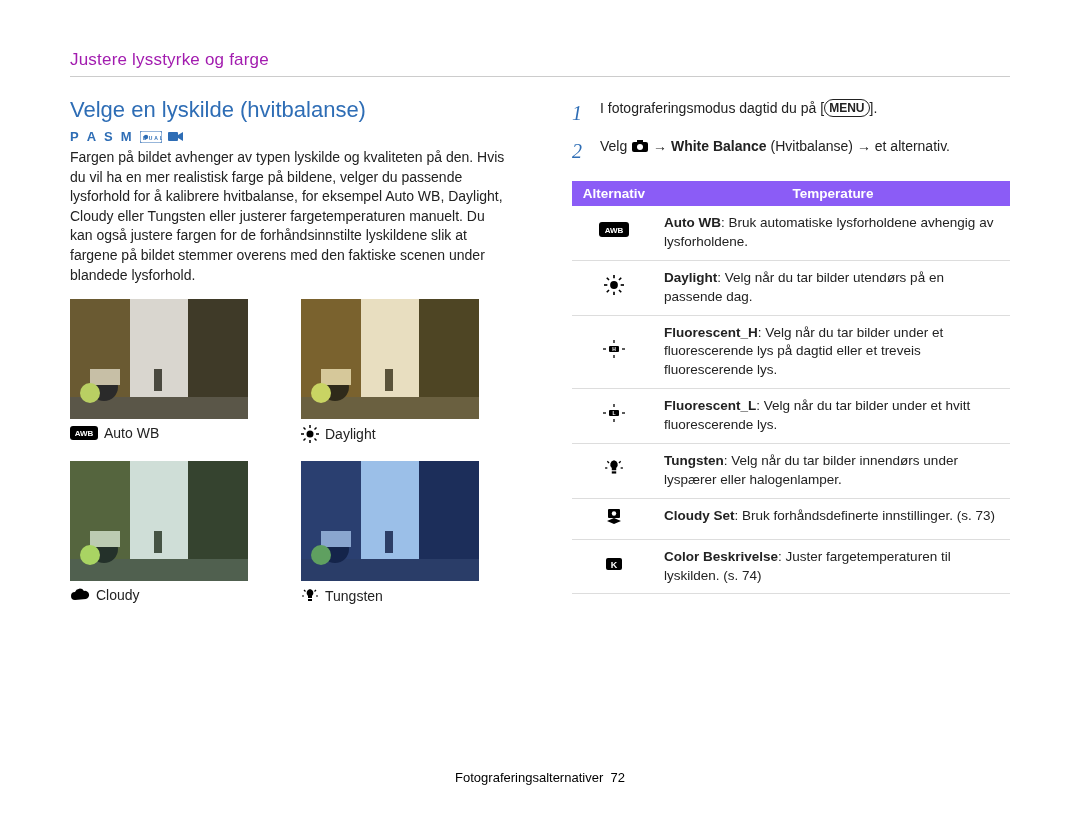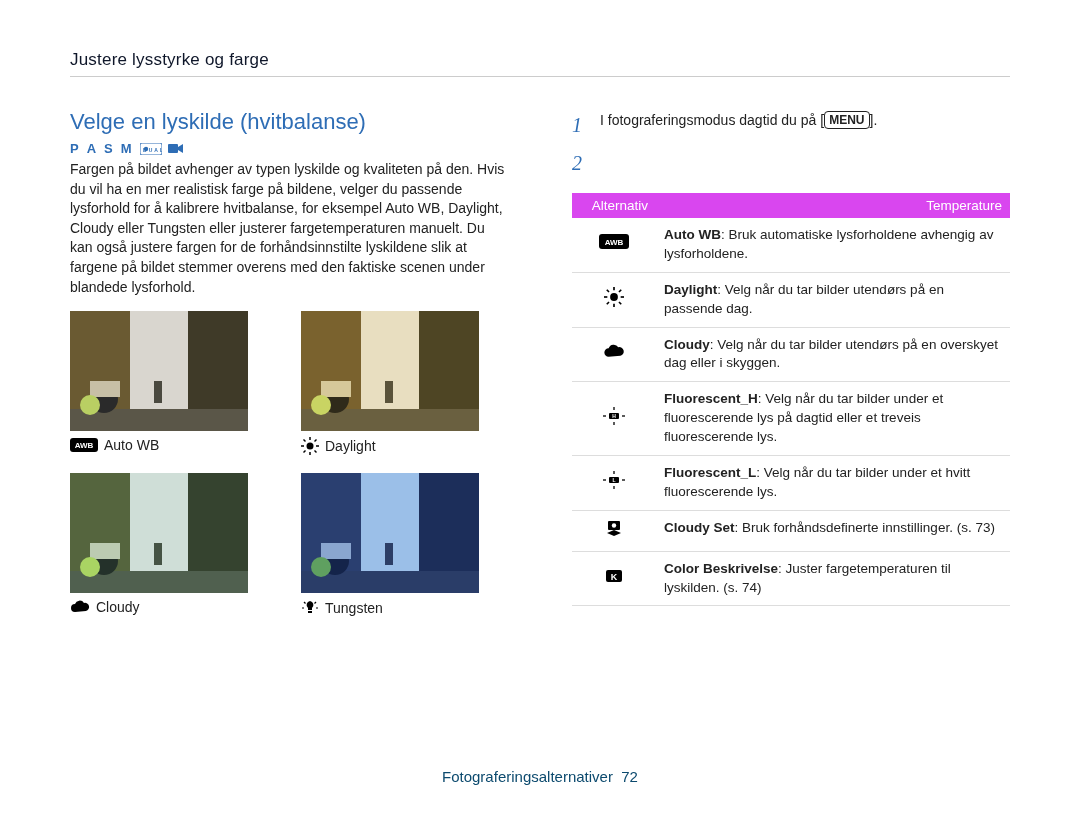--- a/index.html
+++ b/index.html
@@ -13,33 +13,32 @@
     position: relative;
   }
   .page {
     padding: 50px 70px 30px 70px;
     box-sizing: border-box;
     display: flex;
     flex-direction: column;
     height: 100%;
   }
   .breadcrumb {
-    color: #0f172a;
+    color: #a21caf;
     font-size: 17px;
     font-weight: 300;
     border-bottom: 1px solid #ccc;
     padding-bottom: 6px;
     margin-bottom: 20px;
     letter-spacing: 0.2px;
   }
   .columns {
     display: flex;
     gap: 64px;
     flex: 1;
-    margin-top: 12px;
   }
   .col {
     flex: 1;
     min-width: 0;
   }
   h2.section-title {
     color: #2e6db5;
     font-weight: 400;
     font-size: 22px;
     margin: 0 0 6px 0;
@@ -93,60 +92,60 @@
     color: #2e6db5;
     font-style: italic;
     font-size: 20px;
     width: 18px;
     flex: none;
     font-family: Georgia, serif;
   }
   .menu-badge {
     display: inline-block;
     border: 1px solid #222;
-    border-radius: 4px;
+    border-radius: 9px;
     padding: 0 4px;
     font-weight: 700;
     font-size: 12px;
     line-height: 16px;
     vertical-align: 1px;
   }
   .cam-icon {
     display:inline-flex; vertical-align:-2px;
   }
   .arrow { color:#222; }
 
   table.opts {
     border-collapse: collapse;
     width: 100%;
     font-size: 13.5px;
   }
   table.opts th {
-    background: #d946ef;
+    background: #8b5cf6;
     color: #fff;
-    text-align: right;
-    font-weight: 400;
+    text-align: center;
+    font-weight: 700;
     padding: 5px 8px;
   }
   table.opts th:first-child { width: 68px; }
   table.opts td {
     border-bottom: 1px solid #ddd;
     padding: 8px 8px;
     vertical-align: top;
     line-height: 1.4;
   }
   table.opts td.icon-cell {
     text-align: center;
     vertical-align: middle;
   }
   .bold { font-weight: 700; }
   .footer {
     text-align: center;
-    color: #0c4a6e;
-    font-size: 15px;
+    color: #000000;
+    font-size: 13px;
     margin-top: auto;
     padding-top: 10px;
   }
 </style>
 </head>
 <body>
 
 <div class="page">
   <div class="breadcrumb">Justere lysstyrke og farge</div>
 
@@ -275,20 +274,31 @@
     <div class="col">
       <div class="steps">
         <div class="step">
           <span class="num">1</span>
           <span>
             <span>I fotograferingsmodus dagtid du på [</span><span class="menu-badge">MENU</span><span>].</span>
           </span>
         </div>
         <div class="step">
           <span class="num">2</span>
+          <span>
+            <span>Velg </span><span class="cam-icon">
+                <svg width="18" height="14" viewBox="0 0 18 14">
+                  <rect x="1" y="3" width="16" height="10" rx="2" fill="#000"></rect>
+                  <rect x="6" y="1" width="6" height="3" fill="#000"></rect>
+                  <circle cx="9" cy="8" r="3" fill="#fff"></circle>
+                </svg>
+              </span>
+            <span class="arrow">→</span>
+            <span class="bold">White Balance</span><span> (Hvitbalanse) </span><span class="arrow">→</span><span> et alternativ.</span>
+          </span>
         </div>
       </div>
 
       <table class="opts">
         <thead>
           <tr>
             <th>Alternativ</th>
             <th>Temperature</th>
           </tr>
         </thead>
@@ -310,26 +320,20 @@
                     <line x1="15" y1="9" x2="18" y2="9"></line>
                     <line x1="2.5" y1="2.5" x2="4.5" y2="4.5"></line>
                     <line x1="13.5" y1="13.5" x2="15.5" y2="15.5"></line>
                     <line x1="13.5" y1="4.5" x2="15.5" y2="2.5"></line>
                     <line x1="2.5" y1="15.5" x2="4.5" y2="13.5"></line>
                   </g>
                 </svg></td>
               <td><span class="bold">Daylight</span><span>: Velg når du tar bilder utendørs på en passende dag.</span></td>
             </tr>
             <tr>
-              <td class="icon-cell"><svg width="22" height="15" viewBox="0 0 20 14">
-                  <path d="M5 12a4 4 0 0 1 0-8 5 5 0 0 1 9-1 4 4 0 0 1 2 8z" fill="#000"></path>
-                </svg></td>
-              <td><span class="bold">Cloudy</span><span>: Velg når du tar bilder utendørs på en overskyet dag eller i skyggen.</span></td>
-            </tr>
-            <tr>
               <td class="icon-cell"><svg width="22" height="18" viewBox="0 0 22 18">
                   <rect x="6" y="6" width="10" height="6" rx="1" fill="#000"></rect>
                   <text x="11" y="11" font-size="5" fill="#fff" text-anchor="middle" font-weight="700">H</text>
                   <g stroke="#000" stroke-width="1.3">
                     <line x1="11" y1="0" x2="11" y2="3"></line>
                     <line x1="11" y1="15" x2="11" y2="18"></line>
                     <line x1="0" y1="9" x2="3" y2="9"></line>
                     <line x1="19" y1="9" x2="22" y2="9"></line>
                   </g>
                 </svg></td>
@@ -342,20 +346,33 @@
                   <g stroke="#000" stroke-width="1.3">
                     <line x1="11" y1="0" x2="11" y2="3"></line>
                     <line x1="11" y1="15" x2="11" y2="18"></line>
                     <line x1="0" y1="9" x2="3" y2="9"></line>
                     <line x1="19" y1="9" x2="22" y2="9"></line>
                   </g>
                 </svg></td>
               <td><span class="bold">Fluorescent_L</span><span>: Velg når du tar bilder under et hvitt fluorescerende lys.</span></td>
             </tr>
             <tr>
+              <td class="icon-cell"><svg width="20" height="20" viewBox="0 0 18 18">
+                  <path d="M9 2a4 4 0 0 0-2 7v2h4v-2a4 4 0 0 0-2-7z" fill="#000"></path>
+                  <rect x="7" y="12" width="4" height="2" fill="#000"></rect>
+                  <g stroke="#000" stroke-width="1.2">
+                    <line x1="1" y1="9" x2="3" y2="9"></line>
+                    <line x1="15" y1="9" x2="17" y2="9"></line>
+                    <line x1="3" y1="3" x2="4.5" y2="4.5"></line>
+                    <line x1="13.5" y1="4.5" x2="15" y2="3"></line>
+                  </g>
+                </svg></td>
+              <td><span class="bold">Tungsten</span><span>: Velg når du tar bilder innendørs under lyspærer eller halogenlamper.</span></td>
+            </tr>
+            <tr>
               <td class="icon-cell"><svg width="20" height="18" viewBox="0 0 20 18">
                   <rect x="4" y="2" width="12" height="9" rx="1" fill="#000"></rect>
                   <circle cx="10" cy="6.5" r="2.2" fill="#fff"></circle>
                   <path d="M3 14 L10 11 L17 14 L10 17 Z" fill="#000"></path>
                 </svg></td>
               <td><span class="bold">Cloudy Set</span><span>: Bruk forhåndsdefinerte innstillinger. (s. 73)</span></td>
             </tr>
             <tr>
               <td class="icon-cell"><svg width="20" height="16" viewBox="0 0 20 16">
                   <rect x="2" y="2" width="16" height="12" rx="2" fill="#000"></rect>

